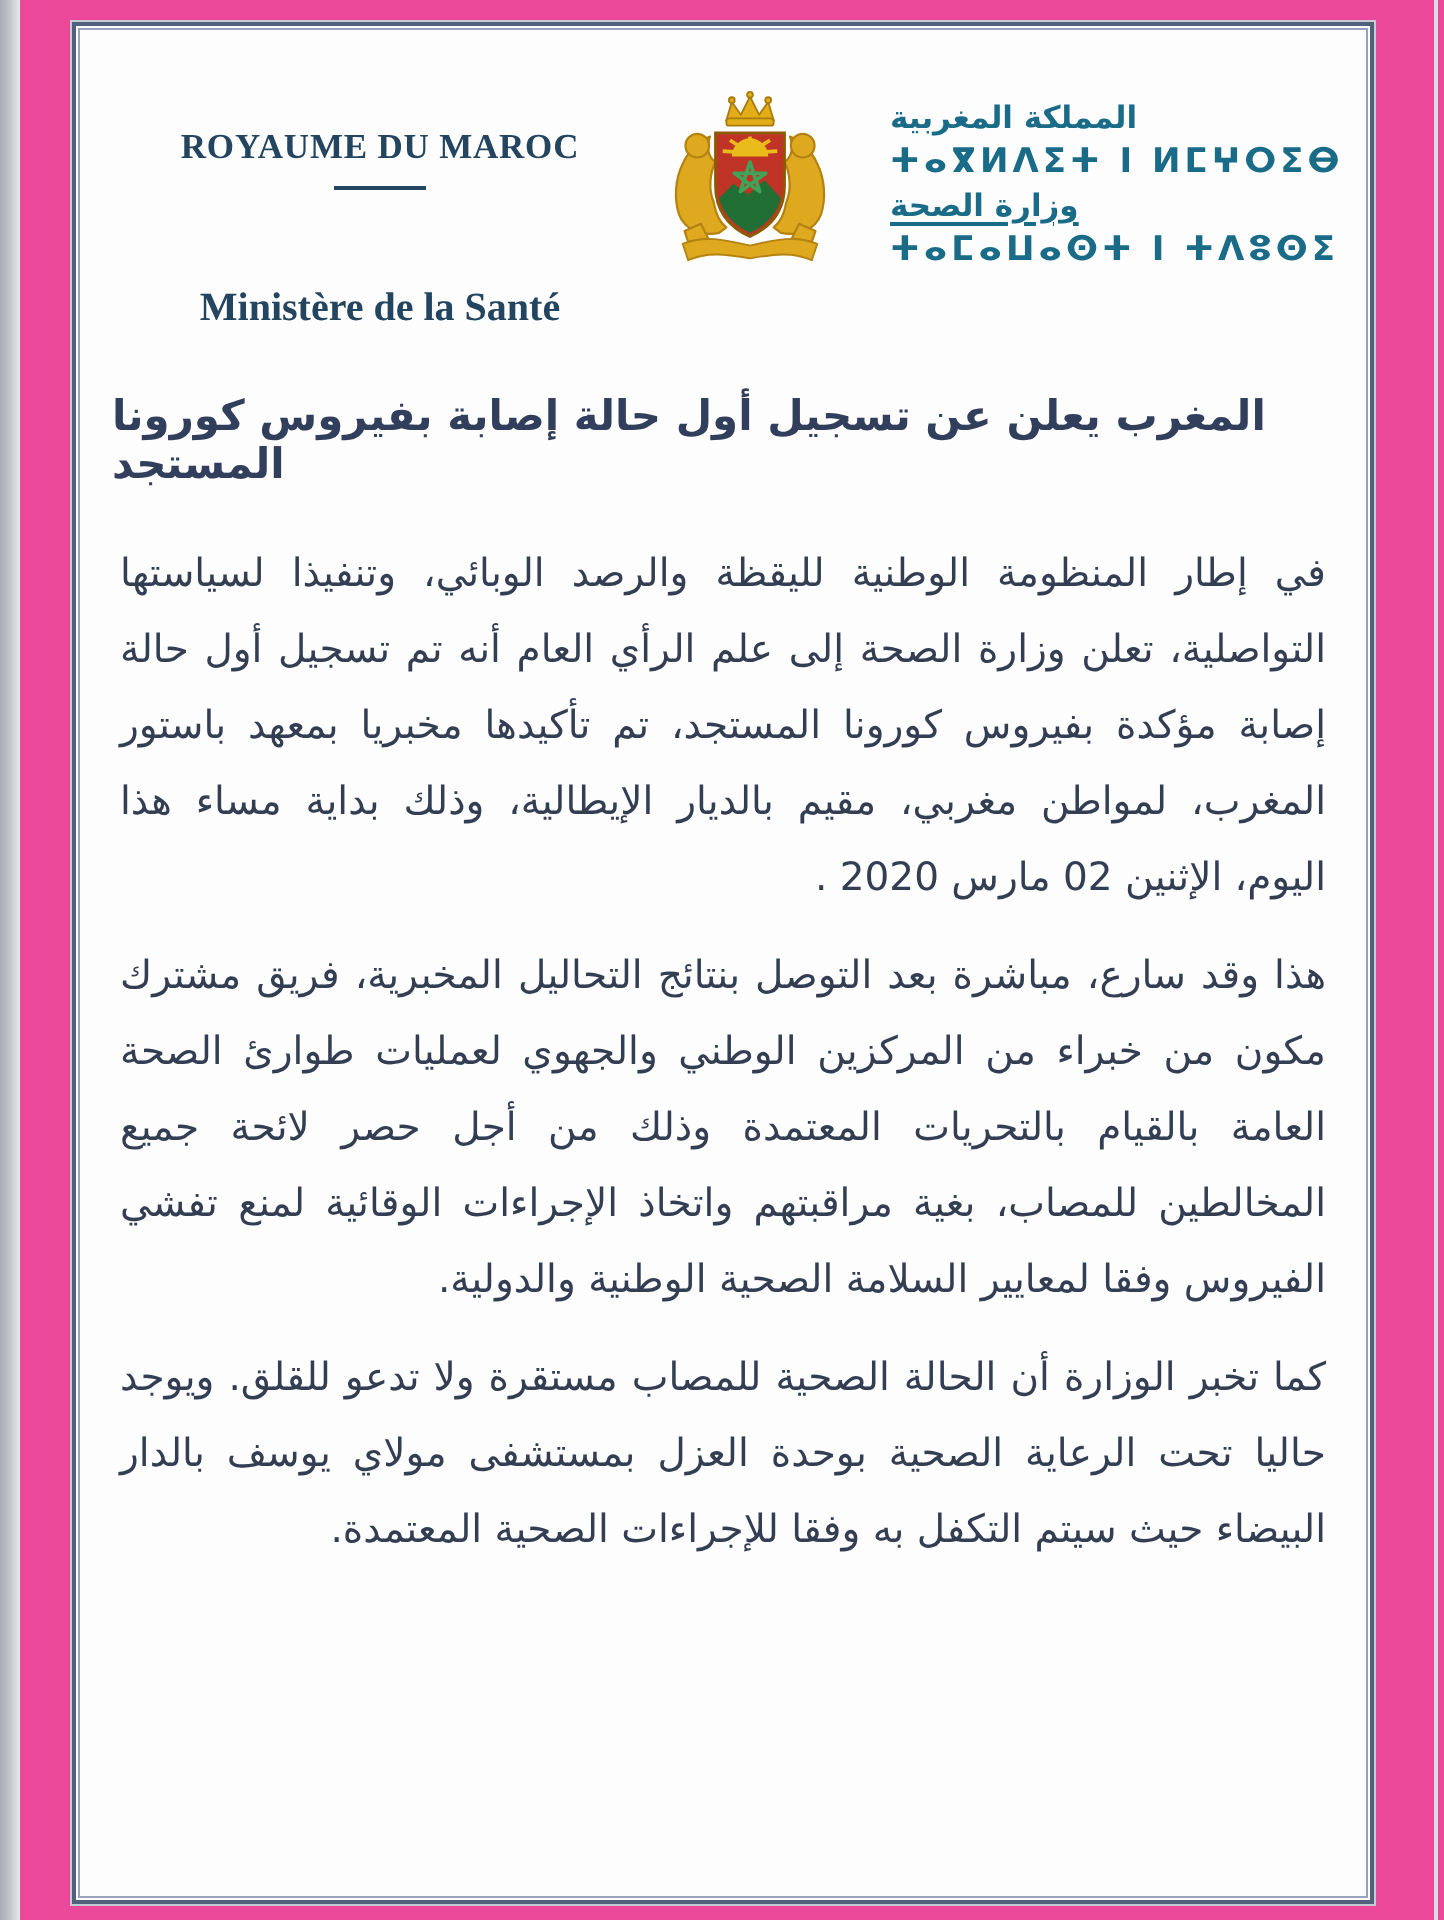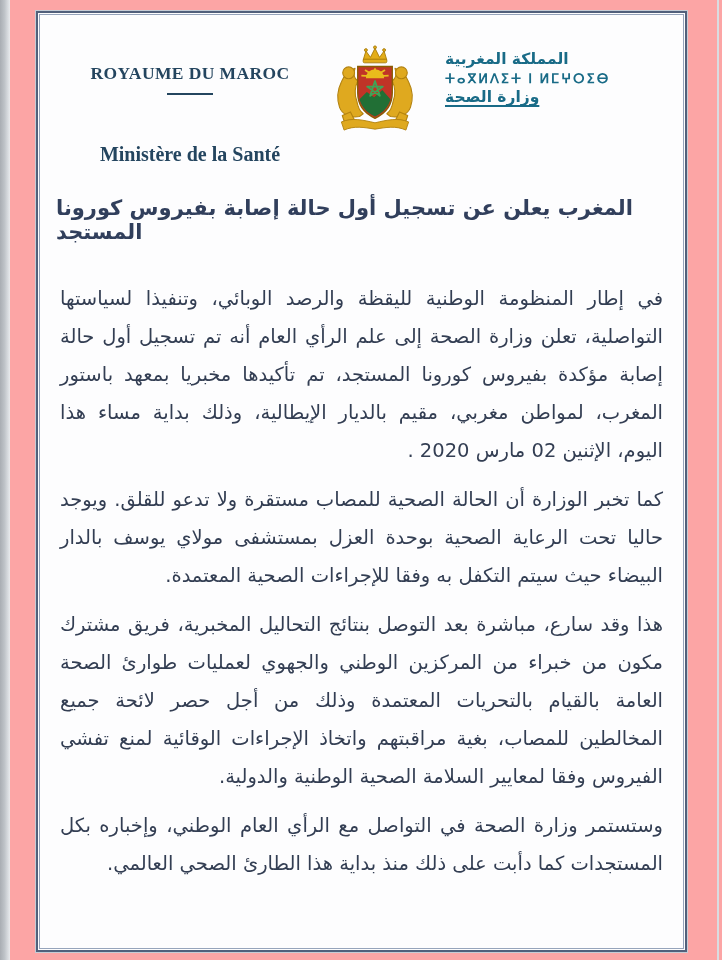--- a/index.html
+++ b/index.html
@@ -1,18 +1,18 @@
 <!DOCTYPE html>
 <html lang="ar"><head>
 <meta charset="utf-8">
 <style>
   html,body { margin:0; padding:0; background:#e9eaec; }
   .photo {
     position:relative; width:722px; height:960px; margin:0;
-    background:#fca5a5; overflow:hidden;
+    background:#ec4899; overflow:hidden;
     font-family:"DejaVu Sans", sans-serif;
   }
   .edge-left {
     position:absolute; left:0; top:0; width:10px; height:100%;
     background:linear-gradient(90deg,#a9adb3 0%,#bfc3c8 45%,#e8eaed 100%);
   }
   .edge-right {
     position:absolute; right:3px; top:0; width:2px; height:100%;
     background:#d9dce1;
   }
@@ -33,35 +33,35 @@
   }
   .hdr-left .l1 { font-size:17.5px; letter-spacing:0.4px; white-space:nowrap; }
   .hdr-divider { width:46px; border:0; border-top:2px solid #24455f; margin:9px auto 10px auto; }
   .hdr-left .l2 { font-size:20px; white-space:nowrap;margin-top:48px; }
   .emblem { width:100px; height:100px; flex:0 0 auto; margin-top:6px; }
   .hdr-right {
     width:218px; margin-right:4px; margin-top:14px; text-align:left;
     color:#196b87; font-weight:bold; line-height:1.35;
   }
   .hdr-right .ar { font-size:15.5px; direction:rtl; }
-  .hdr-right .tf { font-size:13px; letter-spacing:2px; white-space:nowrap;font-family:Liberation Serif, serif; }
+  .hdr-right .tf { font-size:17px; letter-spacing:2px; white-space:nowrap; }
   .hdr-right .ar-u { text-decoration:underline; text-underline-offset:3px; text-decoration-thickness:1.5px; }
   
   .title-block { text-align:center; color:#2e3e59; font-weight:bold; margin-top:40px; }
   .title-line { font-size:20px; direction:rtl; }
   .title-line + .title-line { margin-top:14px; }
   .headline {
     text-align:left; direction:rtl; font-weight:bold;
     font-size:21px; color:#313f5c; margin-top:30px;
   }
   
   .body {
     direction:rtl; text-align:justify; text-align-last:right;
     font-size:19.5px; line-height:38px; color:#333e53;
-    margin-top:36px; padding:0 4px;
+    margin-top:24px; padding:0 4px;
   }
   .body p { margin:0 0 11px 0; }
 </style>
 </head>
 <body>
 
 <div class="photo">
   <div class="edge-left"></div>
   <div class="edge-right"></div>
 
@@ -112,28 +112,28 @@
 
           <path d="M55 43 L49.7 59.3 L63.6 49.2 L46.4 49.2 L60.3 59.3 Z" fill="none" stroke="#3fa457" stroke-width="2" stroke-linejoin="round"></path>
 
           <path d="M18 88 C30 83 42 86 55 89 C68 86 80 83 92 88 L89 97 C78 92 67 94 55 96 C43 94 32 92 21 97 Z" fill="#dfa91f" stroke="#b3820f" stroke-width="1"></path>
         </svg>
 
         <div class="hdr-right">
           <div class="ar">المملكة المغربية</div>
           <div class="tf">ⵜⴰⴳⵍⴷⵉⵜ ⵏ ⵍⵎⵖⵔⵉⴱ</div>
           <div class="ar ar-u">وزارة الصحة</div>
+          <div class="tf">ⵜⴰⵎⴰⵡⴰⵙⵜ ⵏ ⵜⴷⵓⵙⵉ</div>
         </div>
       </div>
 
 
       <div class="headline">المغرب يعلن عن تسجيل أول حالة إصابة بفيروس كورونا المستجد</div>
 
       <div class="body">
         <p>في إطار المنظومة الوطنية لليقظة والرصد الوبائي، وتنفيذا لسياستها التواصلية، تعلن وزارة الصحة إلى علم الرأي العام أنه تم تسجيل أول حالة إصابة مؤكدة بفيروس كورونا المستجد، تم تأكيدها مخبريا بمعهد باستور المغرب، لمواطن مغربي، مقيم بالديار الإيطالية، وذلك بداية مساء هذا اليوم، الإثنين 02 مارس 2020 .</p>
+        <p>هذا وقد سارع، مباشرة بعد التوصل بنتائج التحاليل المخبرية، فريق مشترك مكون من خبراء من المركزين الوطني والجهوي لعمليات طوارئ الصحة العامة بالقيام بالتحريات المعتمدة وذلك من أجل حصر لائحة جميع المخالطين للمصاب، بغية مراقبتهم واتخاذ الإجراءات الوقائية لمنع تفشي الفيروس وفقا لمعايير السلامة الصحية الوطنية والدولية.</p>
         <p>كما تخبر الوزارة أن الحالة الصحية للمصاب مستقرة ولا تدعو للقلق. ويوجد حاليا تحت الرعاية الصحية بوحدة العزل بمستشفى مولاي يوسف بالدار البيضاء حيث سيتم التكفل به وفقا للإجراءات الصحية المعتمدة.</p>
-        <p>هذا وقد سارع، مباشرة بعد التوصل بنتائج التحاليل المخبرية، فريق مشترك مكون من خبراء من المركزين الوطني والجهوي لعمليات طوارئ الصحة العامة بالقيام بالتحريات المعتمدة وذلك من أجل حصر لائحة جميع المخالطين للمصاب، بغية مراقبتهم واتخاذ الإجراءات الوقائية لمنع تفشي الفيروس وفقا لمعايير السلامة الصحية الوطنية والدولية.</p>
-        <p>وستستمر وزارة الصحة في التواصل مع الرأي العام الوطني، وإخباره بكل المستجدات كما دأبت على ذلك منذ بداية هذا الطارئ الصحي العالمي.</p>
       </div>
 
     </div>
   </div>
 </div>
 
 </body></html>

